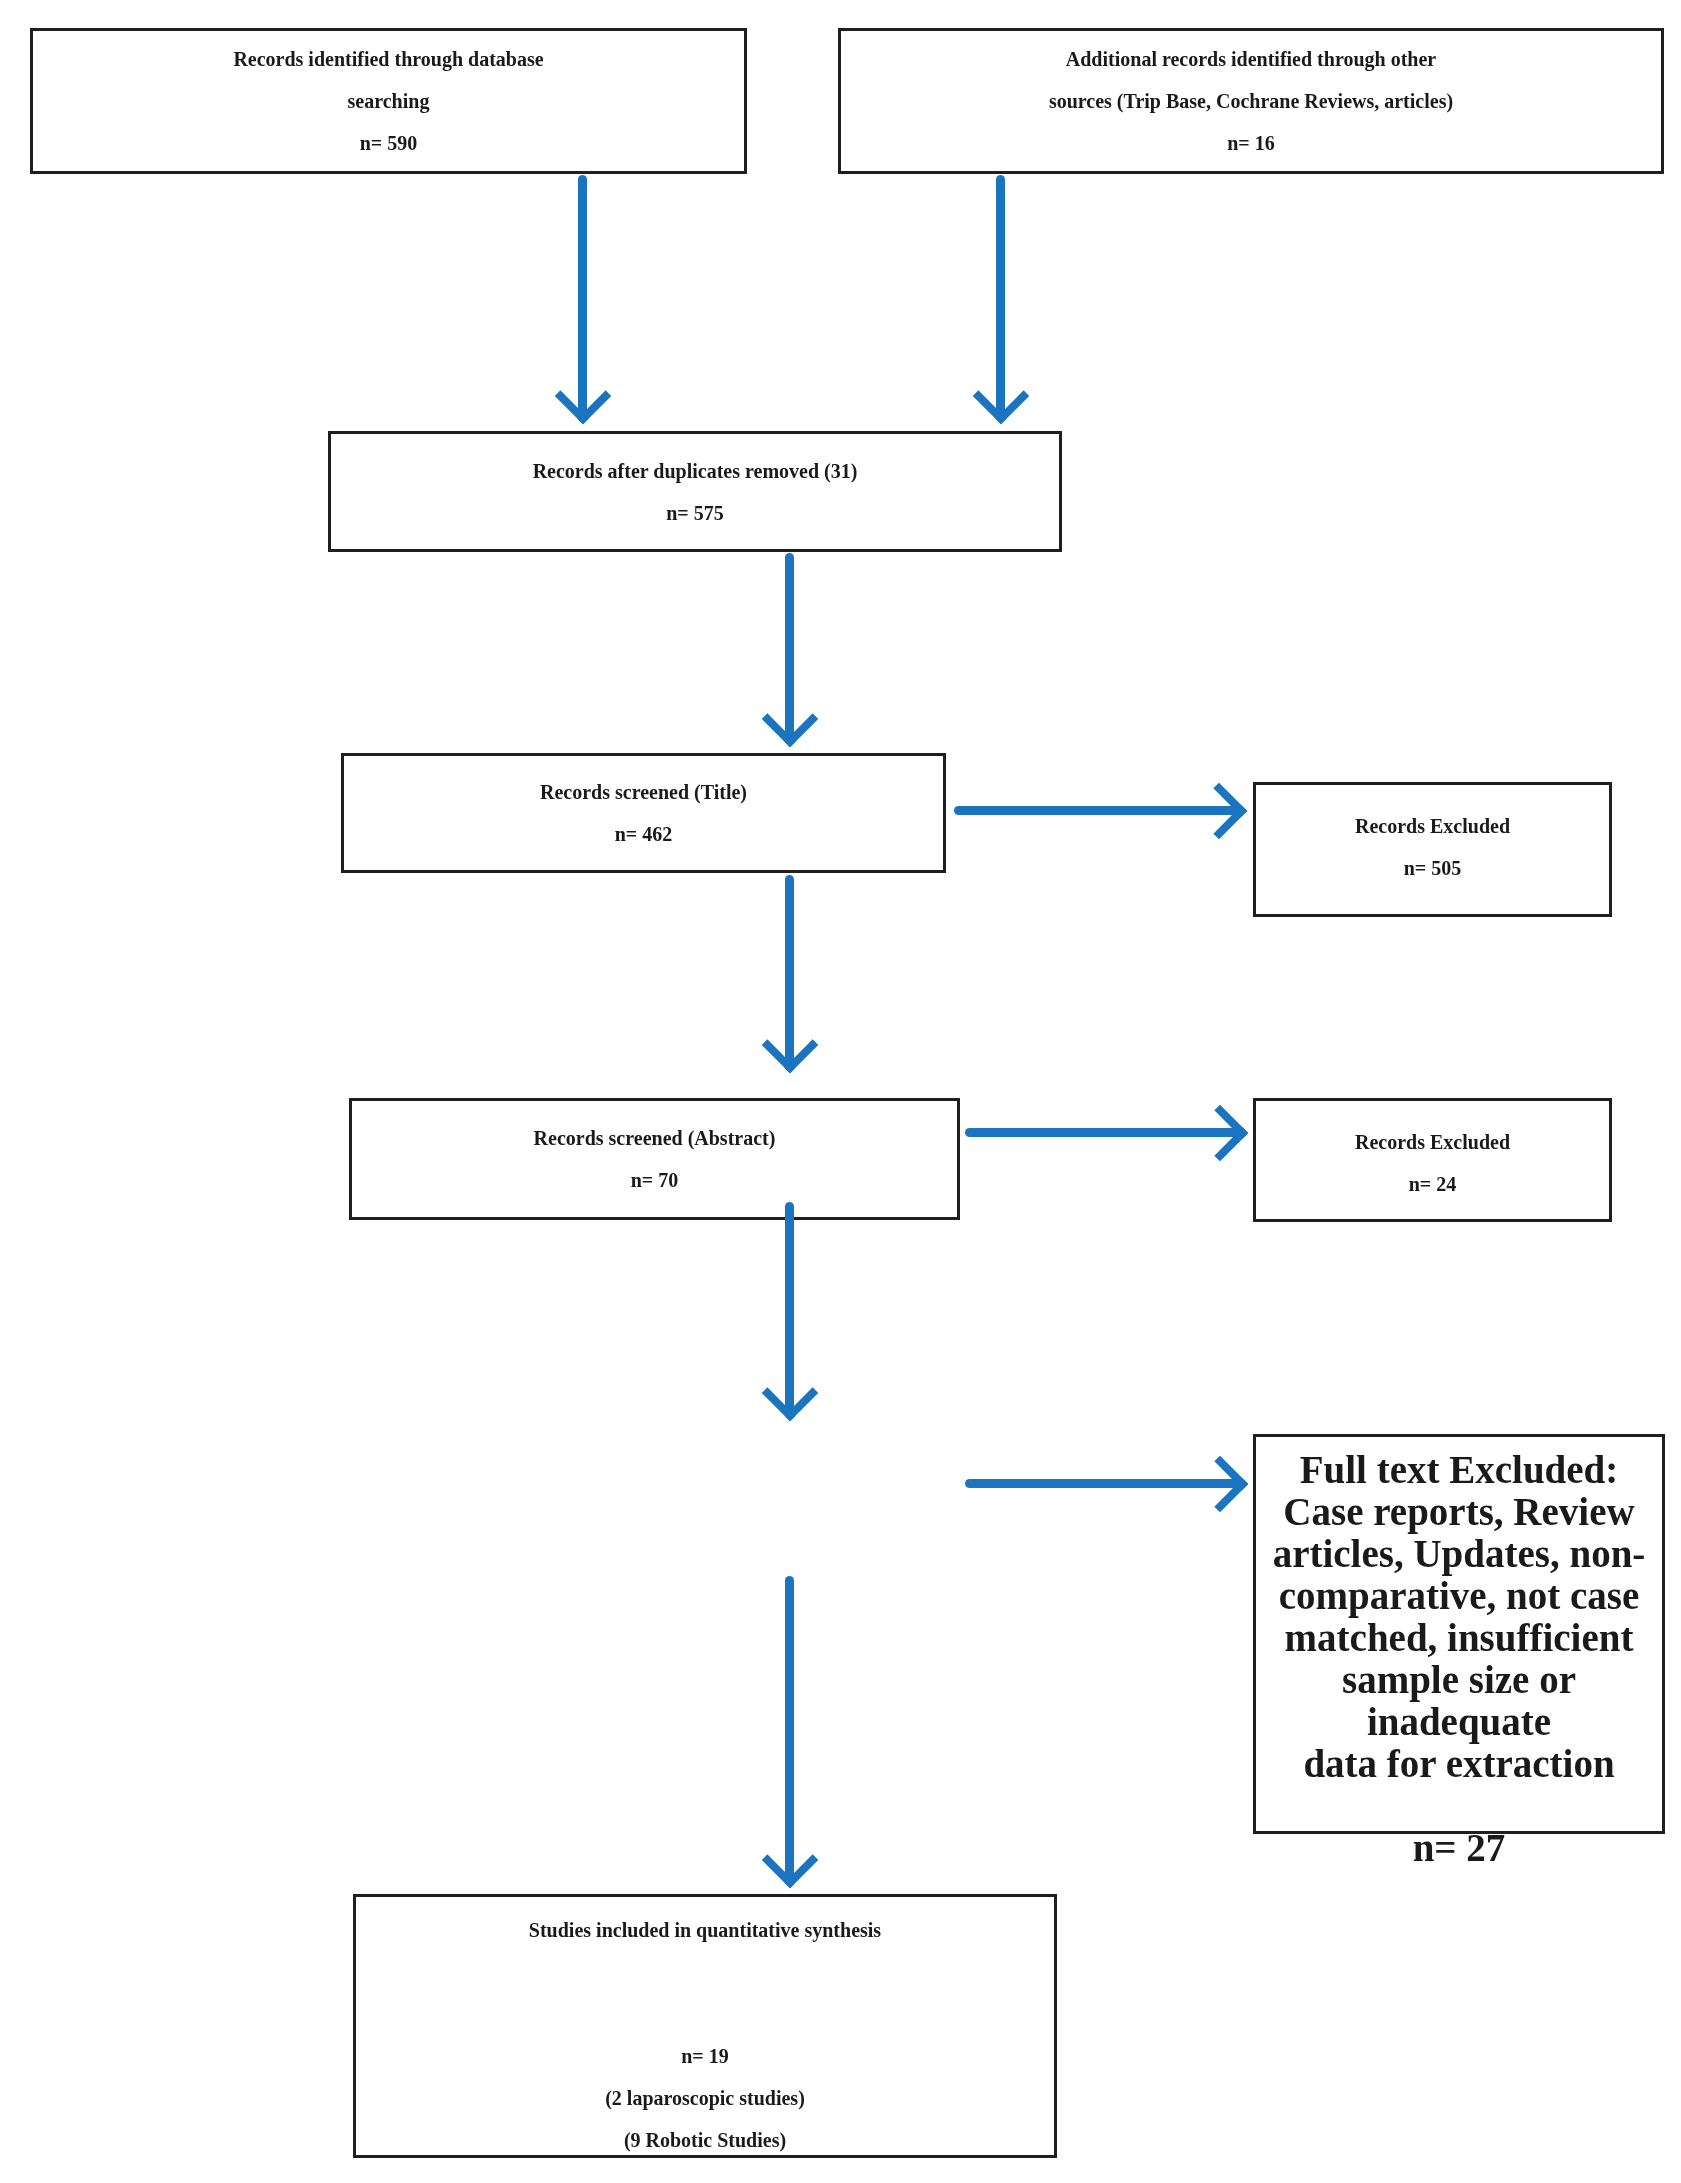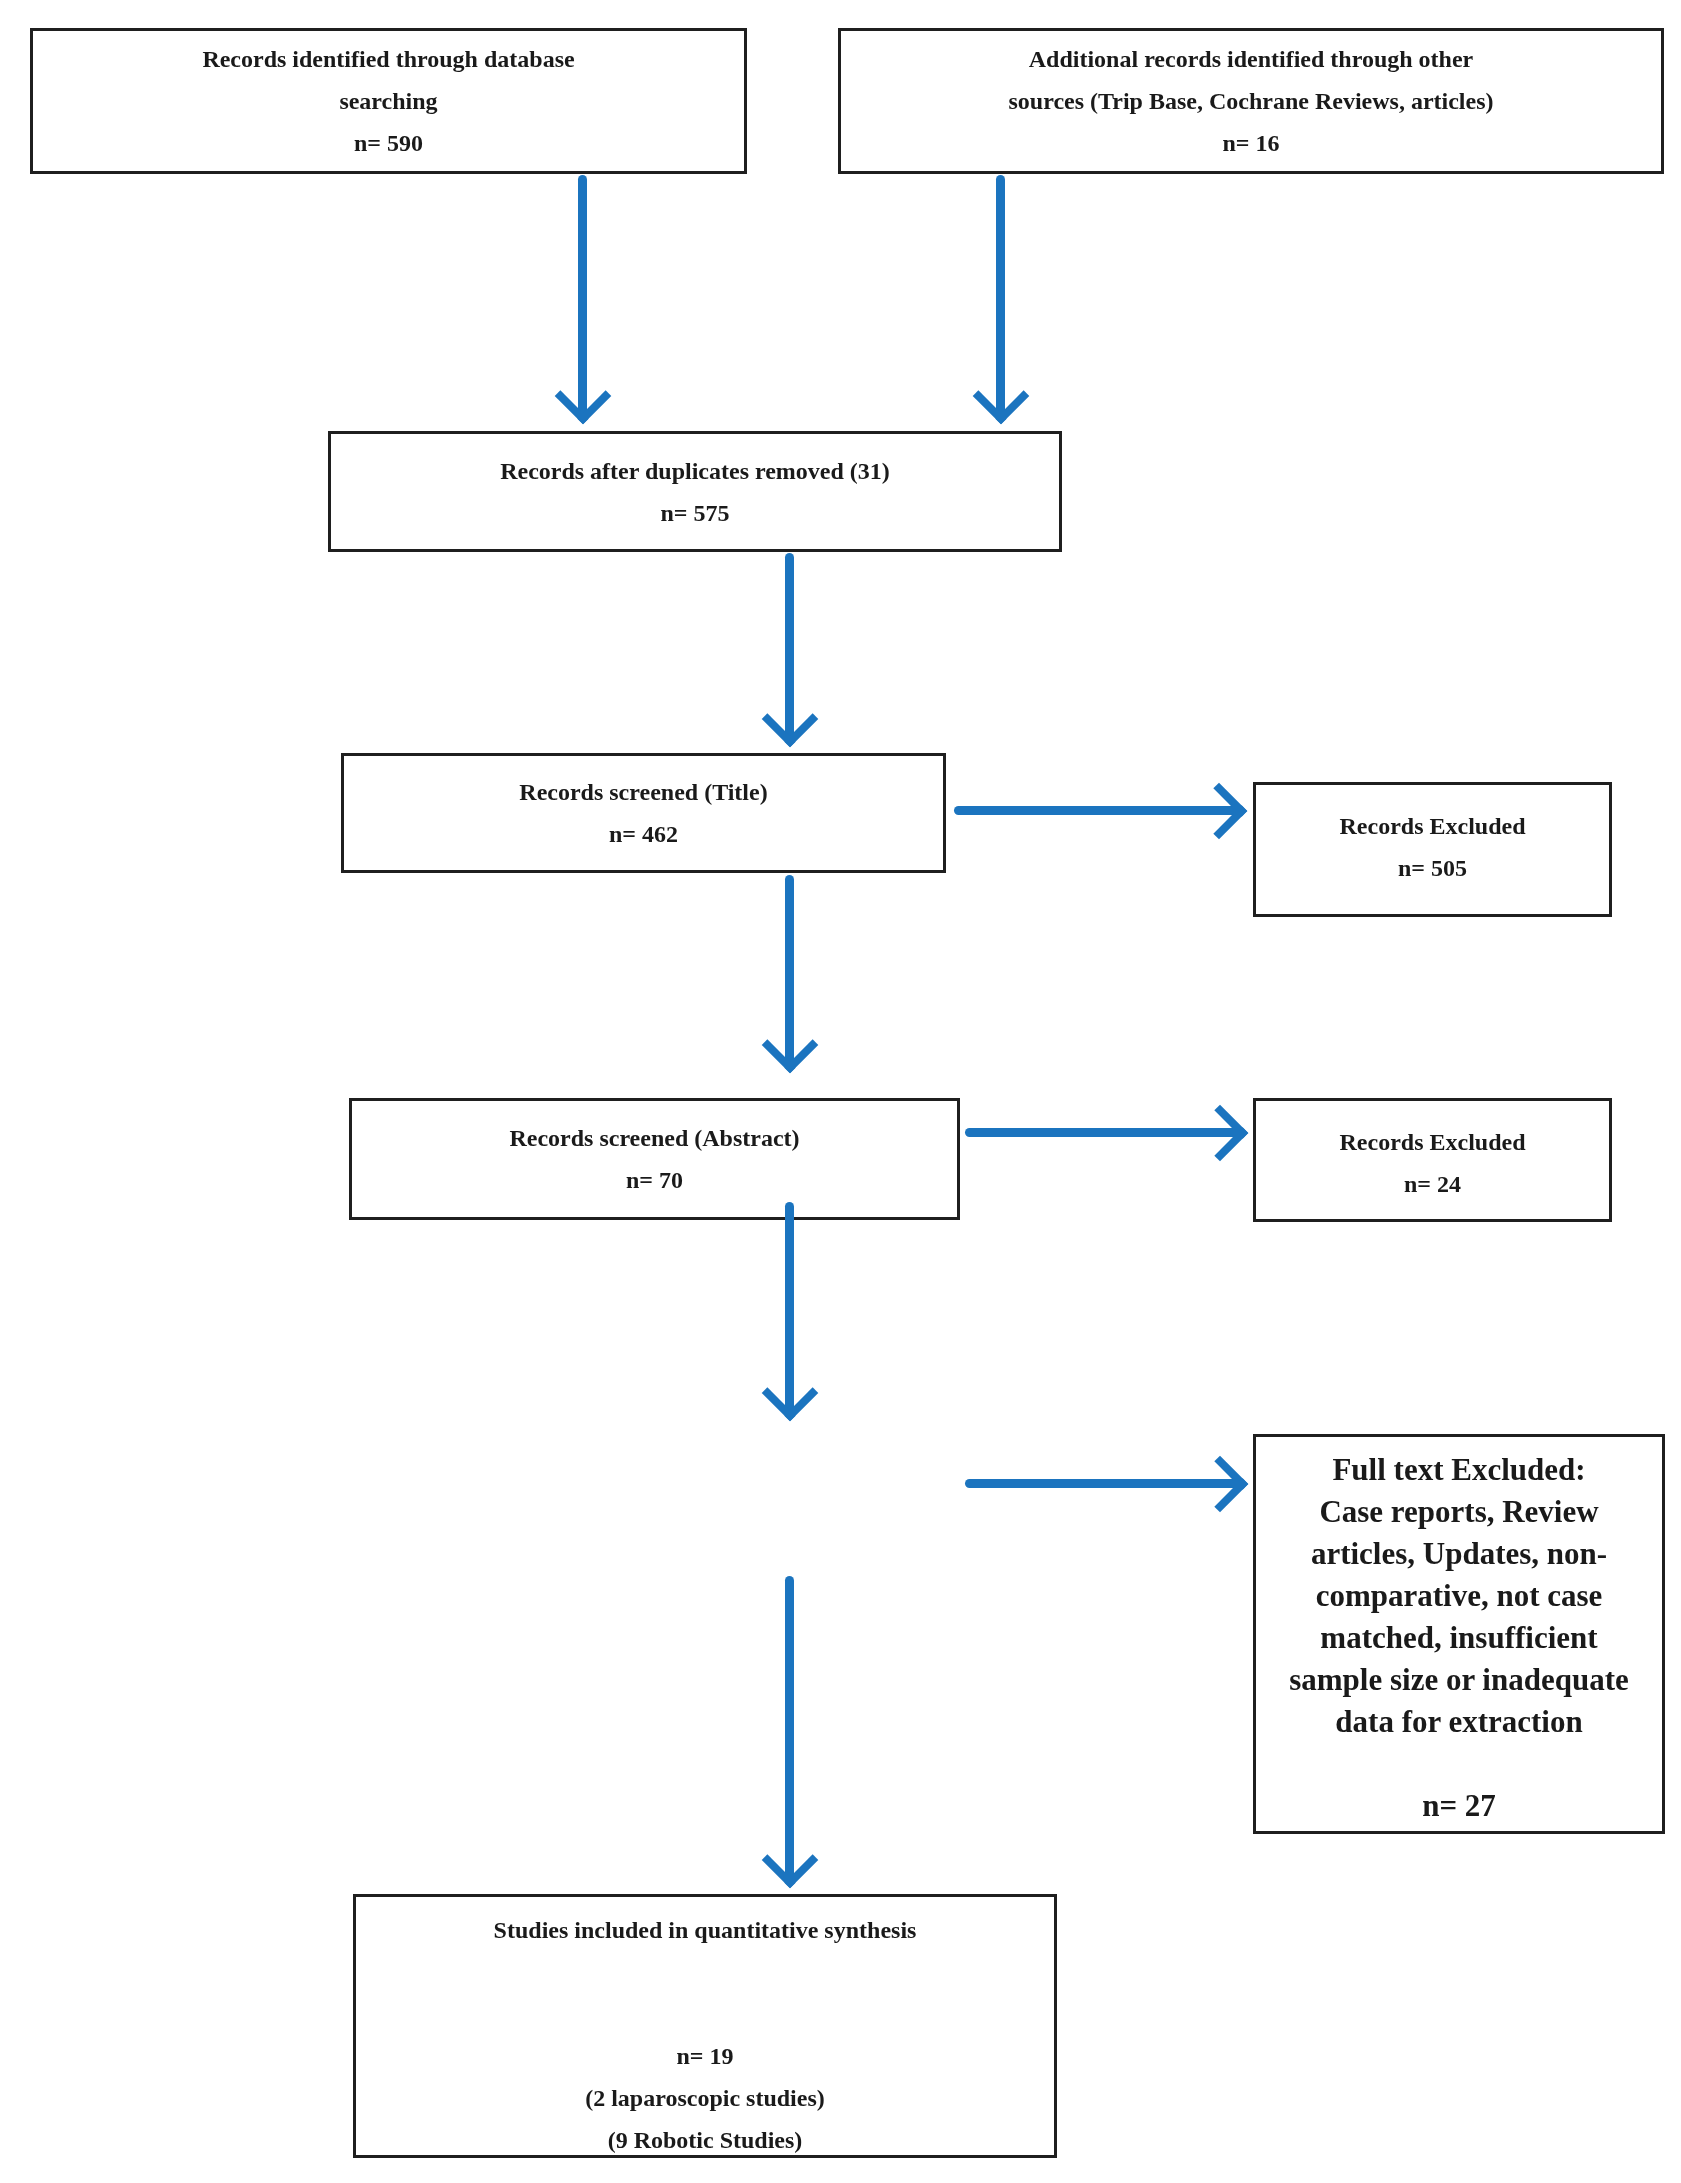--- a/index.html
+++ b/index.html
@@ -23,31 +23,31 @@
     border:3.8px solid var(--border);
     background:#fff;
     display:flex;
     align-items:center;
     justify-content:center;
   }
   .node-text{
     width:100%;
     white-space:pre-line;
     text-align:center;
-    font-size:24px;
+    font-size:20px;
     line-height:42px;
     font-weight:600;
     padding:0 9px;
     box-sizing:border-box;
   }
   .bias-up{align-items:flex-start;margin-top:23px;}
   .bias-up .node-text{padding-top:20px;}
   .align-top{align-items:flex-start;}
   .align-top .node-text{padding-top:12px;}
-  .small .node-text{font-size:31px;line-height:42px;}
+  .small .node-text{font-size:39px;line-height:42px;}
   
   .arrow{position:absolute;}
   .arrow .shaft{position:absolute;background:var(--arrow);border-radius:4.6px;}
   .arrow-down{width:55px;}
   .arrow-down .shaft{left:50%;margin-left:-4.2px;width:8.3px;top:0;bottom:7.6px;}
   .arrow-down .head{
     position:absolute;left:50%;bottom:12px;width:32px;height:32px;
     border-right:8.3px solid var(--arrow);border-bottom:8.3px solid var(--arrow);
     transform:translateX(-50%) rotate(45deg);
   }

